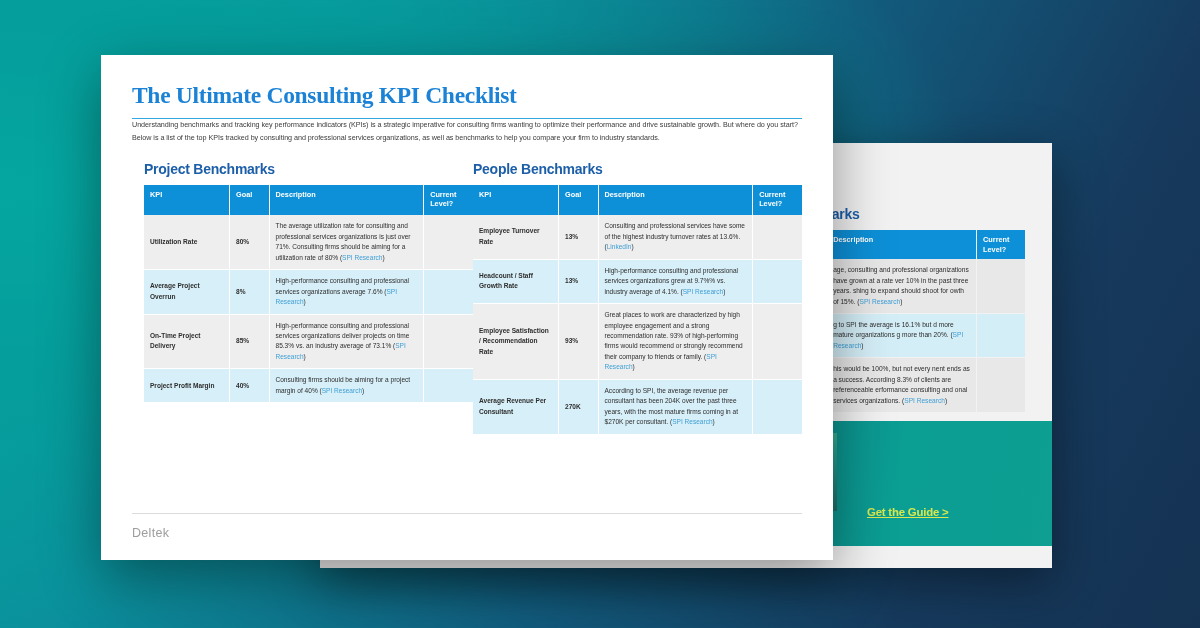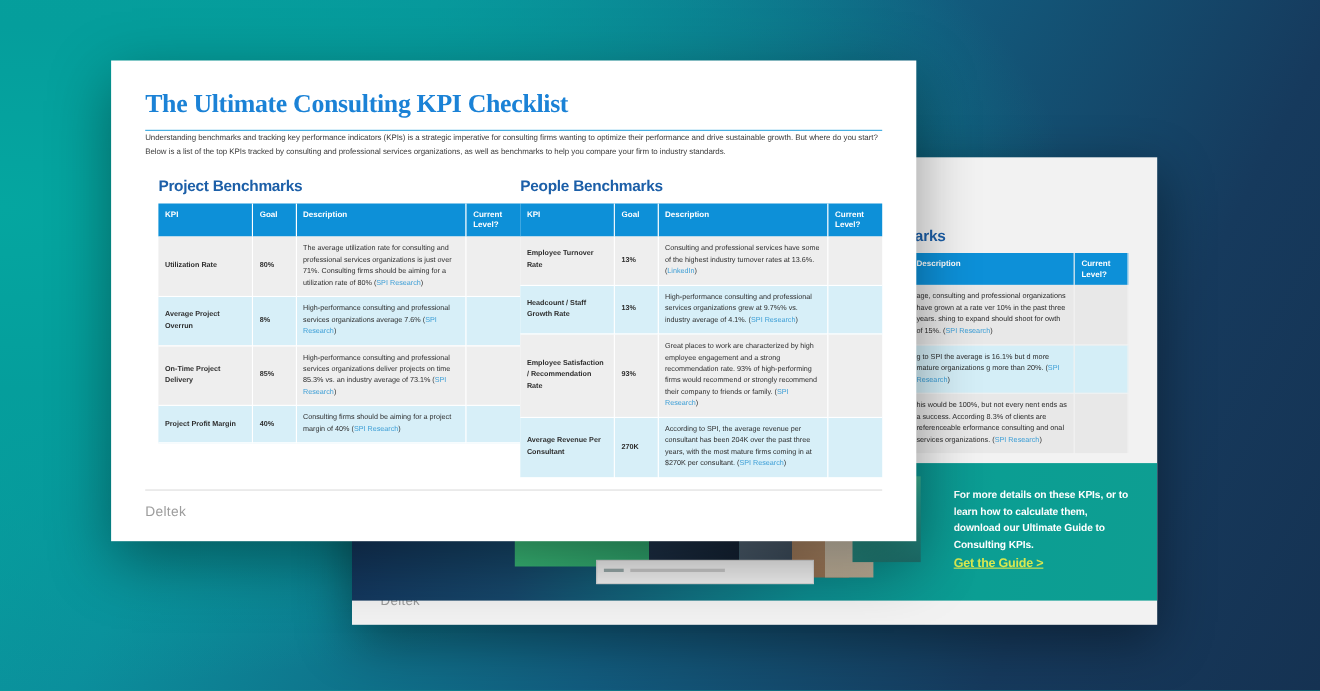--- a/index.html
+++ b/index.html
@@ -91,21 +91,21 @@
     content:""; position:absolute; left:7px; top:14px; width:32px; height:2px;
     background:rgba(255,255,255,.5);
     box-shadow:0 5px 0 rgba(255,255,255,.45), 0 10px 0 rgba(255,255,255,.38);
   }
   #eb7 { left:222px; top:88px; width:198px; height:22px; background:#f3f3f3;
          border:1px solid #ddd; }
   #eb7::before { content:""; position:absolute; left:6px; top:7px; width:18px; height:3px; background:#9aa; }
   #eb7::after  { content:""; position:absolute; left:30px; top:7px; width:86px; height:3px; background:#ccc; }
   
   #front-card {
-    position:absolute; left:101px; top:55px; width:732px; height:437px;
+    position:absolute; left:101px; top:55px; width:732px; height:505px;
     background:#ffffff;
     box-shadow:0 18px 54px rgba(0,0,0,.40);
     padding:28px 31px 0 31px;
     overflow:hidden;
   }
   #page-title {
     color:#1b82d6; font-family:"Liberation Serif", serif;
     font-size:23.5px; letter-spacing:-.3px; line-height:1.1;
   }
   #title-rule { margin-top:9px; height:1.5px; background:#35a8e0; }
@@ -251,21 +251,20 @@
   </div>
 
   <div id="cta">
     <div class="eb" id="eb1"></div>
     <div class="eb" id="eb2"></div>
     <div class="eb" id="eb3"></div>
     <div class="eb" id="eb4"></div>
     <div class="eb" id="eb5"></div>
     <div class="eb" id="eb6"></div>
     <div class="eb" id="eb7"></div>
-    <div id="cta-text">For more details on these KPIs, or to learn how to calculate them, download our Ultimate Guide to Consulting KPIs.</div>
     <a id="cta-link" href="#">Get the Guide &gt;</a>
   </div>
 </div>
 
 <div id="front-card">
 
   <h1 id="page-title">The Ultimate Consulting KPI Checklist</h1>
   <div id="title-rule"></div>
   <p id="intro">Understanding benchmarks and tracking key performance indicators (KPIs) is a strategic imperative for consulting firms wanting to optimize their performance and drive sustainable growth. But where do you start? Below is a list of the top KPIs tracked by consulting and professional services organizations, as well as benchmarks to help you compare your firm to industry standards.</p>
 

